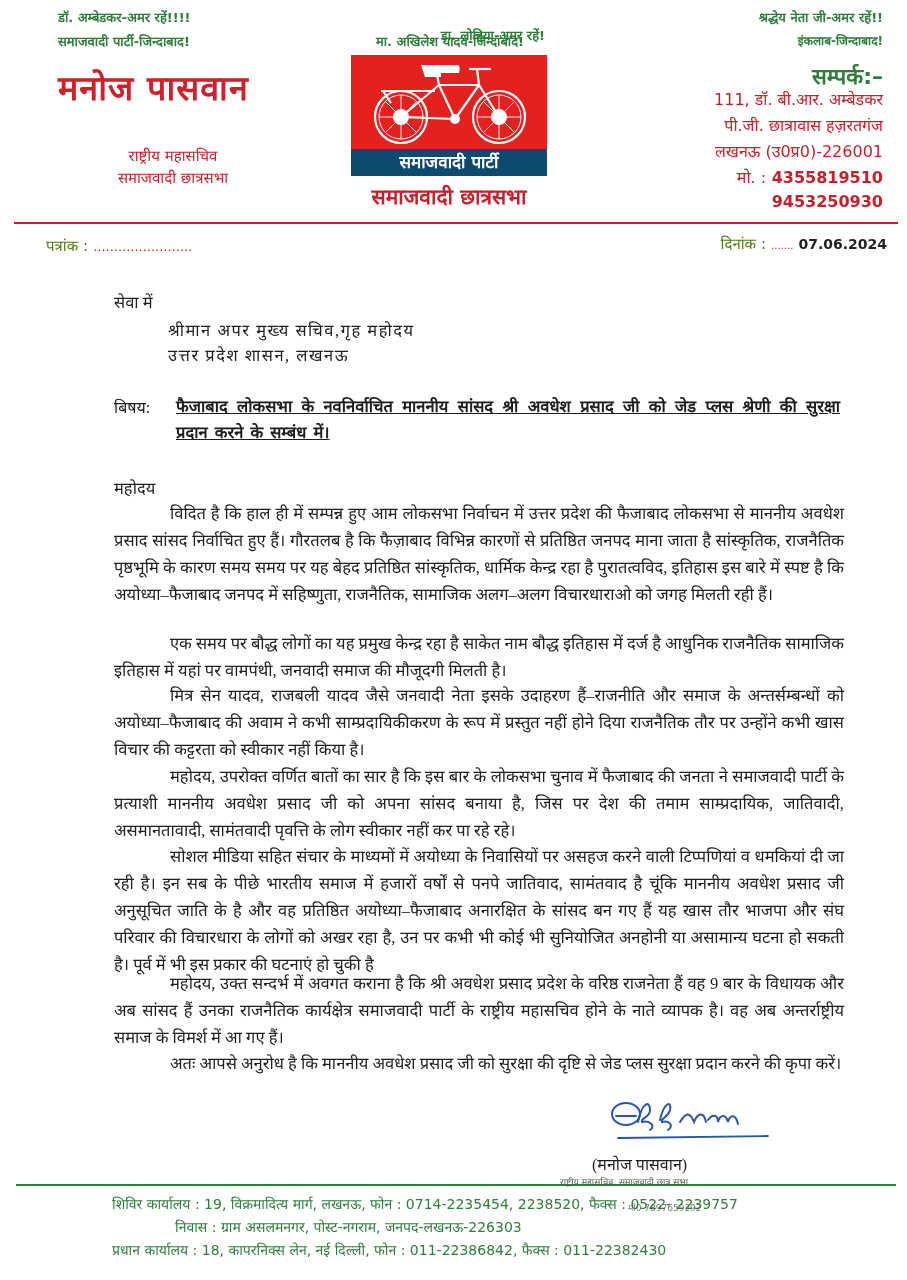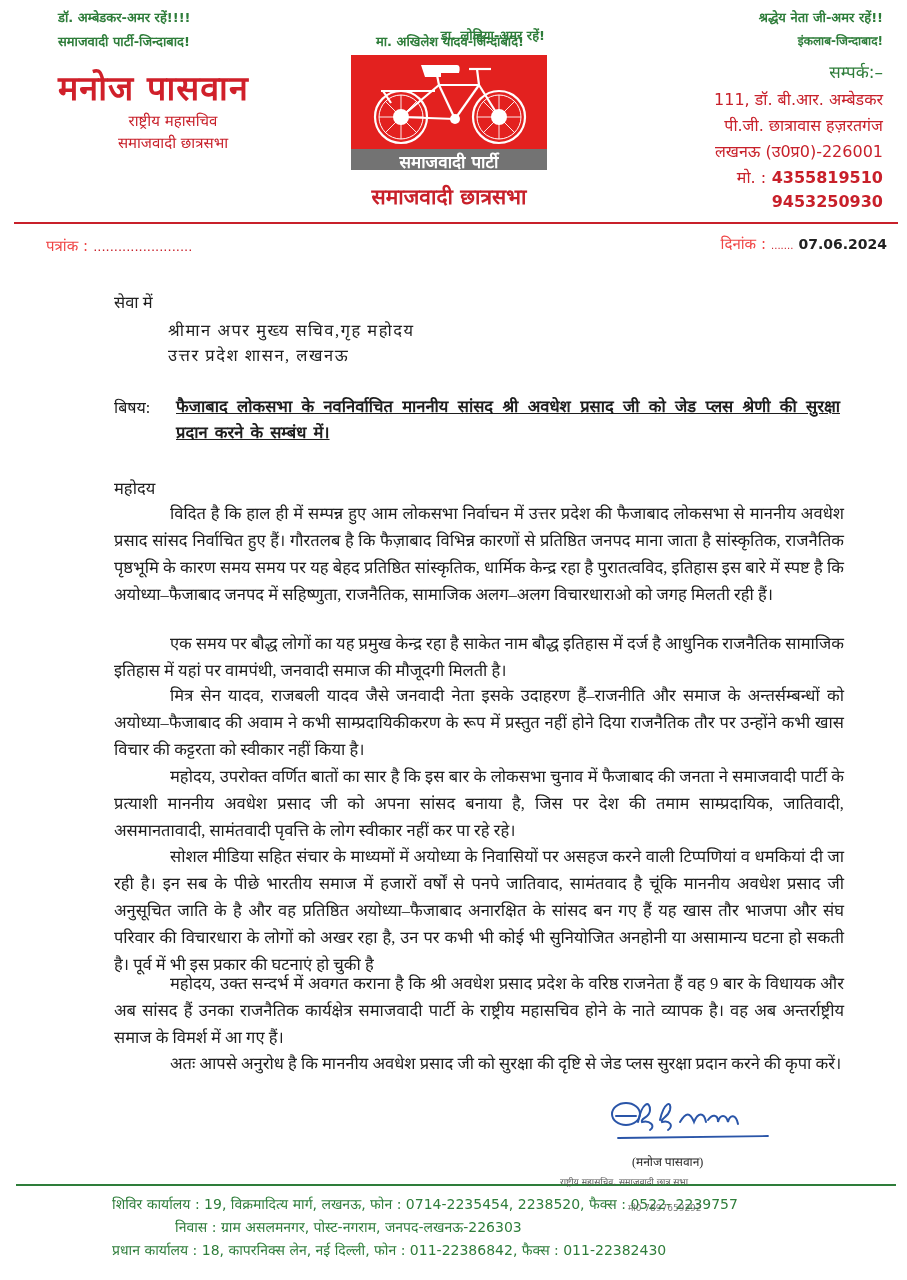--- a/index.html
+++ b/index.html
@@ -1,37 +1,37 @@
 <!DOCTYPE html>
 <html><head>
 <meta charset="utf-8">
 <style>
   html, body { margin: 0; padding: 0; background: #ffffff; }
   body { width: 907px; height: 1280px; position: relative; overflow: hidden; font-family: "DejaVu Sans", sans-serif; color: #222; }
   .abs { position: absolute; }
   .green { color: #2e7d3a; }
   .slogan { font-size: 13px; font-weight: bold; white-space: nowrap; }
   .name-title { font-size: 34px; font-weight: bold; color: #d0202a; letter-spacing: 1px; white-space: nowrap; }
-  .subtitle { font-size: 15px; color: #c8202a; white-space: nowrap; text-align: center; }
+  .subtitle { font-size: 15px; color: #c8202a; white-space: nowrap; text-align: center; margin-top: 35px; }
   .logo-box { position: absolute; left: 351px; top: 55px; width: 196px; height: 94px; background: #e3211f; }
-  .logo-band { position: absolute; left: 351px; top: 149px; width: 196px; height: 21px; background: #737373; color: #fff; font-size: 17px; text-align: center; line-height: 27px; font-weight: bold; }
+  .logo-band { position: absolute; left: 351px; top: 149px; width: 196px; height: 27px; background: #0c4a6e; color: #fff; font-size: 17px; text-align: center; line-height: 27px; font-weight: bold; }
   .logo-caption { position: absolute; left: 351px; top: 182px; width: 196px; text-align: center; font-size: 21px; font-weight: bold; color: #c8202a; white-space: nowrap; }
-  .contact-head { font-size: 17px; font-weight: normal; color: #2e7d3a; white-space: nowrap; }
+  .contact-head { font-size: 22px; font-weight: bold; color: #2e7d3a; white-space: nowrap; }
   .contact-line { font-size: 16px; color: #c8202a; white-space: nowrap; }
   .contact-num { font-size: 16px; color: #c8202a; font-weight: bold; white-space: nowrap; text-align: right; }
   .hr-red { position: absolute; left: 14px; width: 884px; height: 2px; background: #c8202a; }
-  .ref-label { font-size: 15px; color: #ef4444; white-space: nowrap; }
+  .ref-label { font-size: 15px; color: #4d7c0f; white-space: nowrap; }
   .ref-dots { font-size: 13px; color: #c8202a; letter-spacing: 0px; }
   .date-val { font-size: 14px; color: #222; font-weight: bold; }
   .body-text { font-family: "Liberation Serif", serif; font-size: 16.5px; color: #1e1e1e; }
   .para { position: absolute; left: 114px; width: 730px; line-height: 27px; text-align: justify; }
   .para .first { display: inline-block; width: 56px; }
   .subject-label { font-size: 16px; }
   .subject-text { text-decoration: underline; font-weight: bold; line-height: 26px; }
-  .sig-name { font-size: 12px; white-space: nowrap; margin-left: 40px; }
+  .sig-name { font-size: 16px; white-space: nowrap; }
   .footer-line { position: absolute; left: 16px; width: 880px; height: 2px; background: #2e7d3a; }
   .footer-text { font-size: 14px; color: #2e7d3a; white-space: nowrap; }
   .strike-small { font-size: 9px; color: #555; white-space: nowrap; }
 </style>
 </head>
 <body>
 
 <div class="abs slogan green" style="left:58px; top:8px;">डॉ. अम्बेडकर-अमर रहें!!!!</div>
 <div class="abs slogan green" style="left:58px; top:32px;">समाजवादी पार्टी-जिन्दाबाद!</div>
 <div class="abs name-title" style="left:58px; top:64px;">मनोज पासवान</div>

